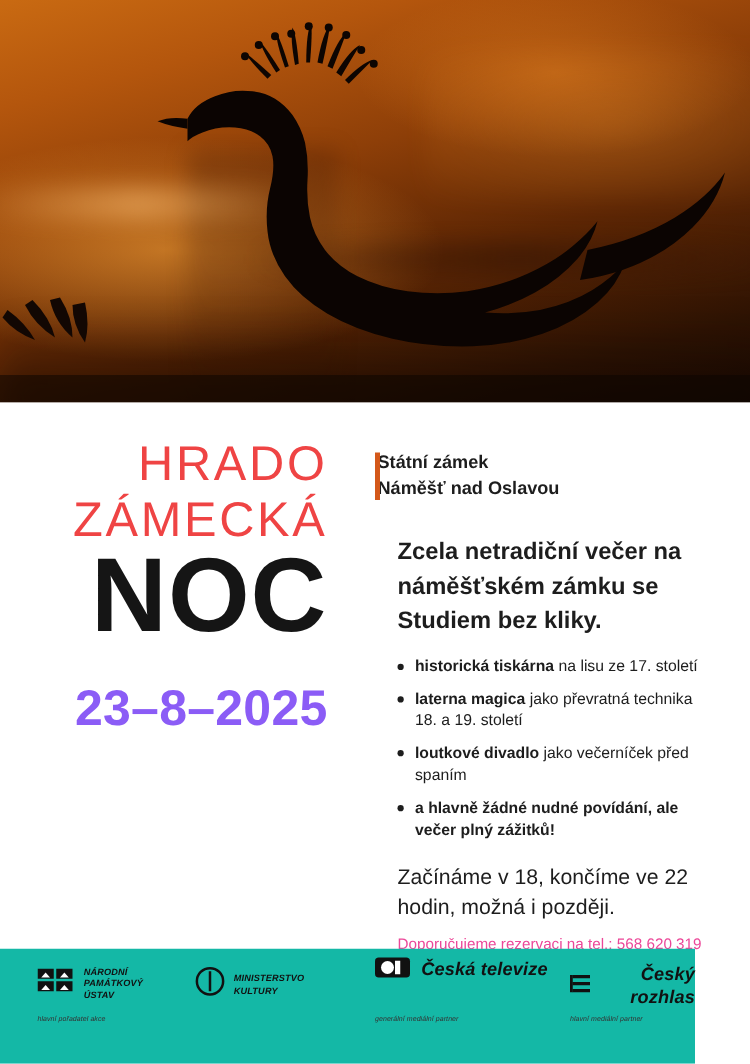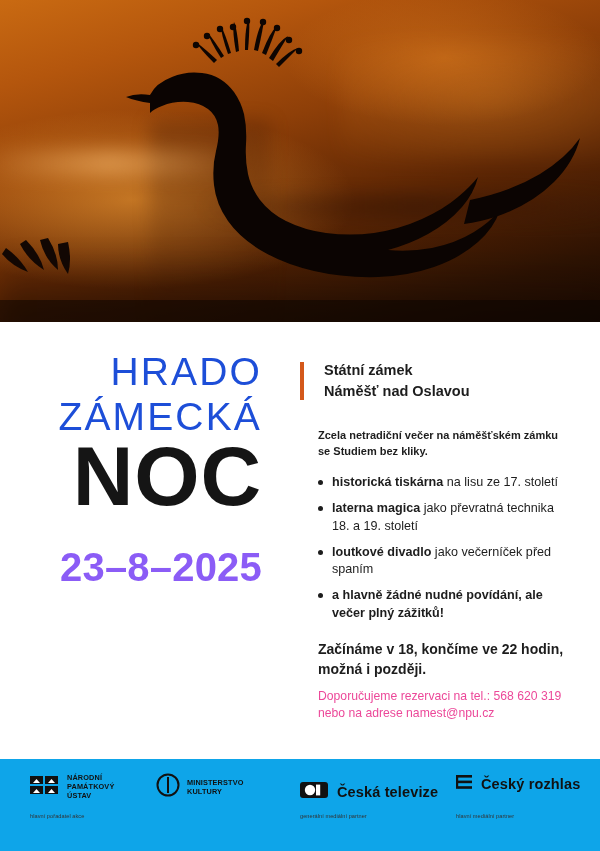--- a/index.html
+++ b/index.html
@@ -57,21 +57,21 @@
     left: 0; top: 30px;
     width: 280px;
     text-align: right;
     padding-right: 18px;
     color: #1b1b1b;
   }
   .t-line1, .t-line2 {
     font-weight: 300;
     letter-spacing: 0.055em;
     line-height: 1.0;
-    color: #1d4ed8;
+    color: #ef4444;
     margin-left: 31px;
   }
   .t-line1 { font-size: 39px; }
   .t-line2 { font-size: 39px; margin-top: 6px; }
   .t-noc {
     font-size: 84px;
     font-weight: 700;
     letter-spacing: 0.01em;
     line-height: 0.96;
     margin-top: 0;
@@ -87,37 +87,37 @@
 
   
   .info-col {
     position: absolute;
     left: 300px; top: 38px;
     width: 268px;
     color: #1d1d1d;
   }
   .venue {
     position: relative;
-    padding-left: 24px;
+    padding-left: 2px;
     margin-bottom: 26px;
   }
   .venue .accent {
     position: absolute;
     left: 0; top: 2px;
     width: 4px; height: 38px;
     background: #d4581a;
   }
   .venue-line {
     font-size: 14.5px;
     font-weight: 700;
     line-height: 1.45;
   }
   .lead {
     padding-left: 18px;
-    font-size: 11px;
+    font-size: 19px;
     font-weight: 700;
     line-height: 1.45;
     margin-bottom: 14px;
   }
   ul.bullets {
     list-style: none;
     padding-left: 18px;
     margin-bottom: 16px;
   }
   ul.bullets li {
@@ -131,38 +131,39 @@
     content: "";
     position: absolute;
     left: 0; top: 6px;
     width: 5px; height: 5px;
     background: #1d1d1d;
     border-radius: 50%;
   }
   ul.bullets li b { font-weight: 700; }
   .closing {
     padding-left: 18px;
-    font-size: 14px;
-    font-weight: 700;
+    font-size: 17px;
+    font-weight: 400;
     line-height: 1.45;
     margin-bottom: 8px;
   }
   .note {
     padding-left: 18px;
     font-size: 12.2px;
     line-height: 1.45;
     color: #ec4899;
   }
 
   
   .footer {
     position: absolute;
     left: 0; bottom: 0;
-    width: 600px; height: 92px;
-    background: #0ea5e9;
+    width: 556px; height: 92px;
+    background: #14b8a6;
+    font-style: italic;
   }
   .logo {
     position: absolute;
     display: flex;
     align-items: center;
     gap: 7px;
   }
   .logo .txt {
     font-size: 7.3px;
     font-weight: 700;
@@ -177,21 +178,21 @@
     letter-spacing: 0.01em;
   }
   .caption {
     position: absolute;
     font-size: 5.6px;
     color: #333;
     letter-spacing: 0.01em;
   }
   #logo-npu { left: 30px; top: 14px; }
   #logo-mk  { left: 156px; top: 14px; }
-  #logo-ct  { left: 300px; top: 20px; }
+  #logo-ct  { left: 300px; top: 4px; }
   #logo-cro { left: 456px; top: 12px; text-align: right; }
   #cap-npu  { left: 30px; top: 54px; }
   #cap-ct   { left: 300px; top: 54px; }
   #cap-cro  { left: 456px; top: 54px; }
 </style>
 </head>
 <body>
 
 <div class="poster">
 

